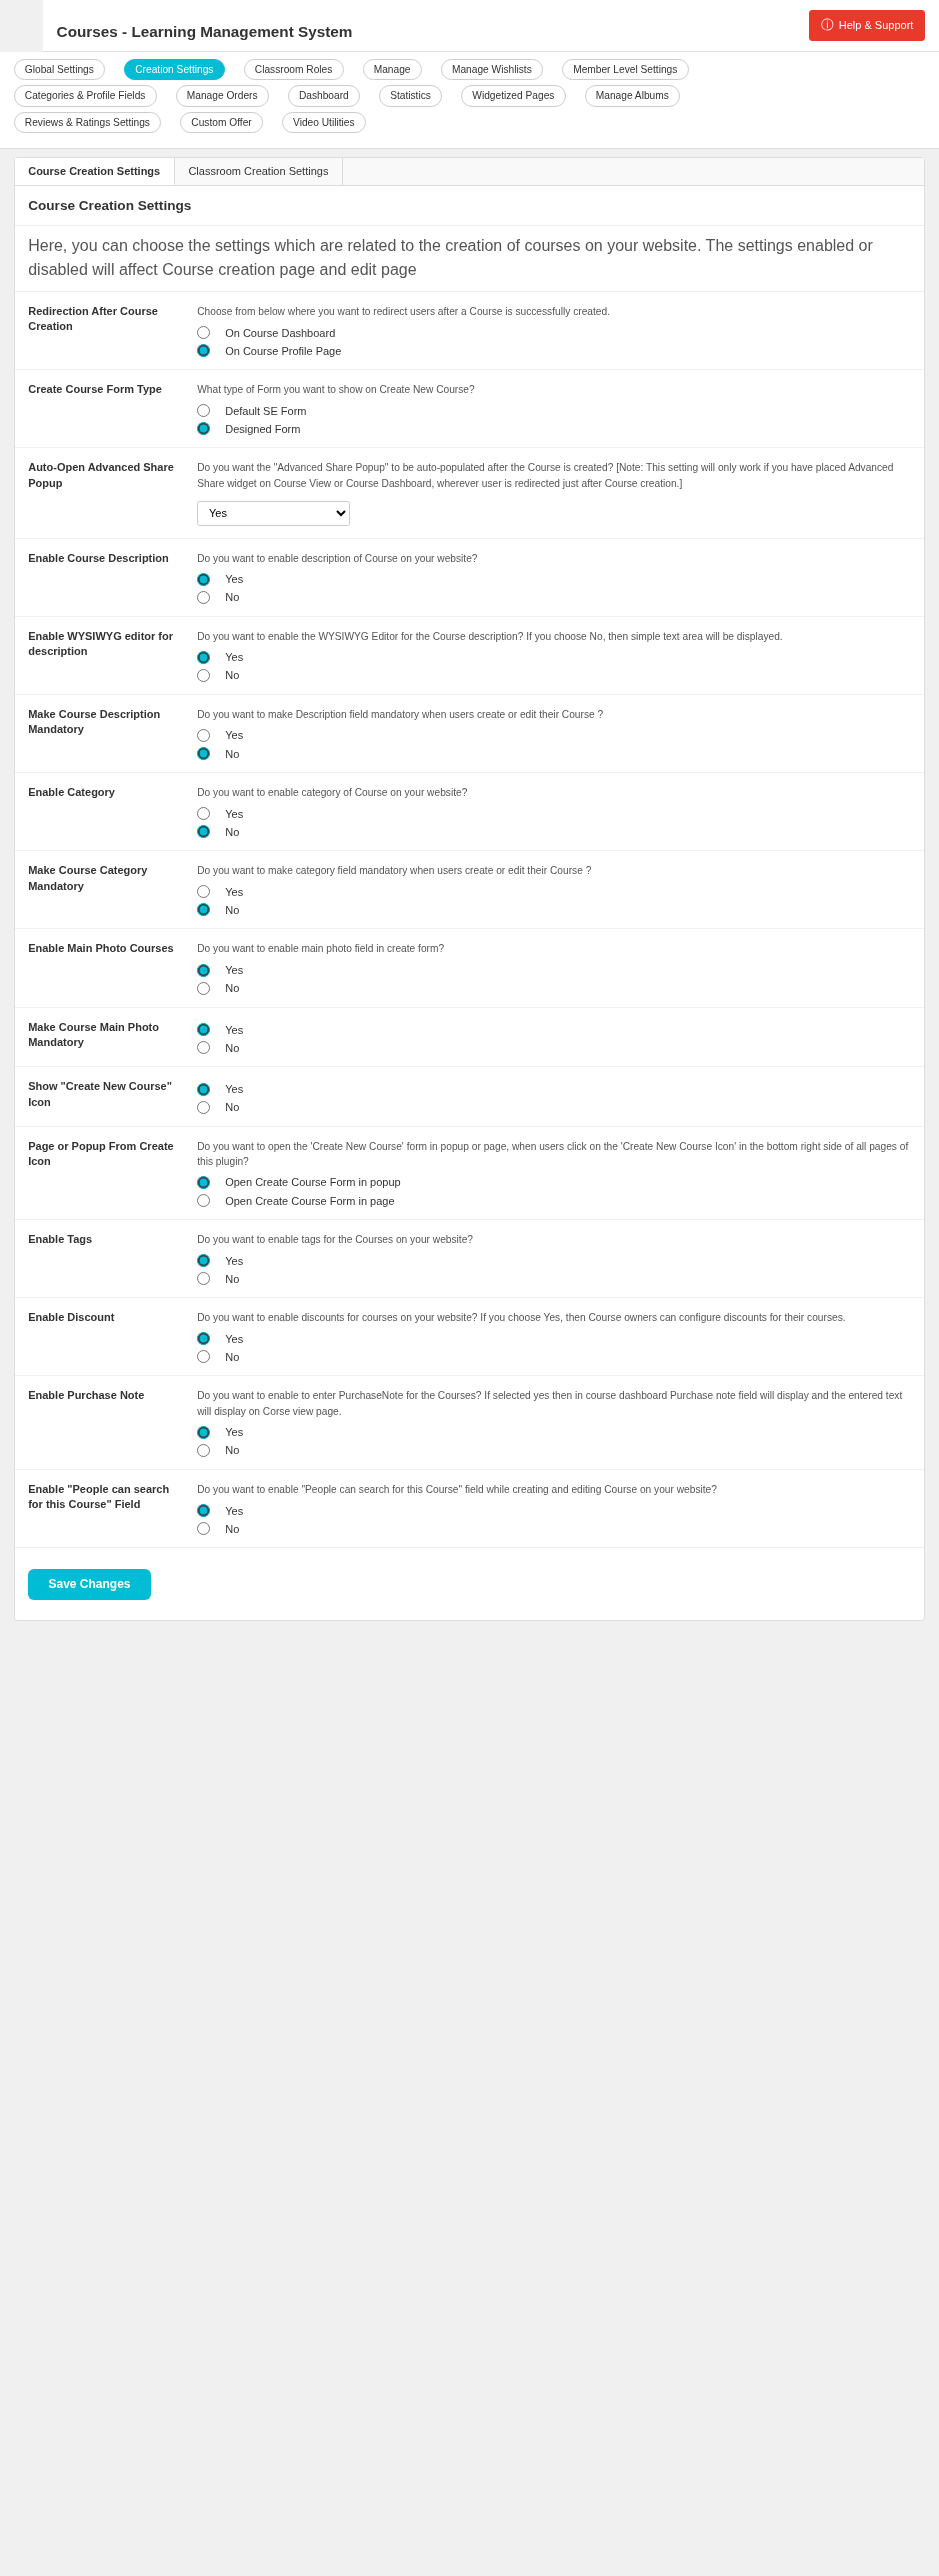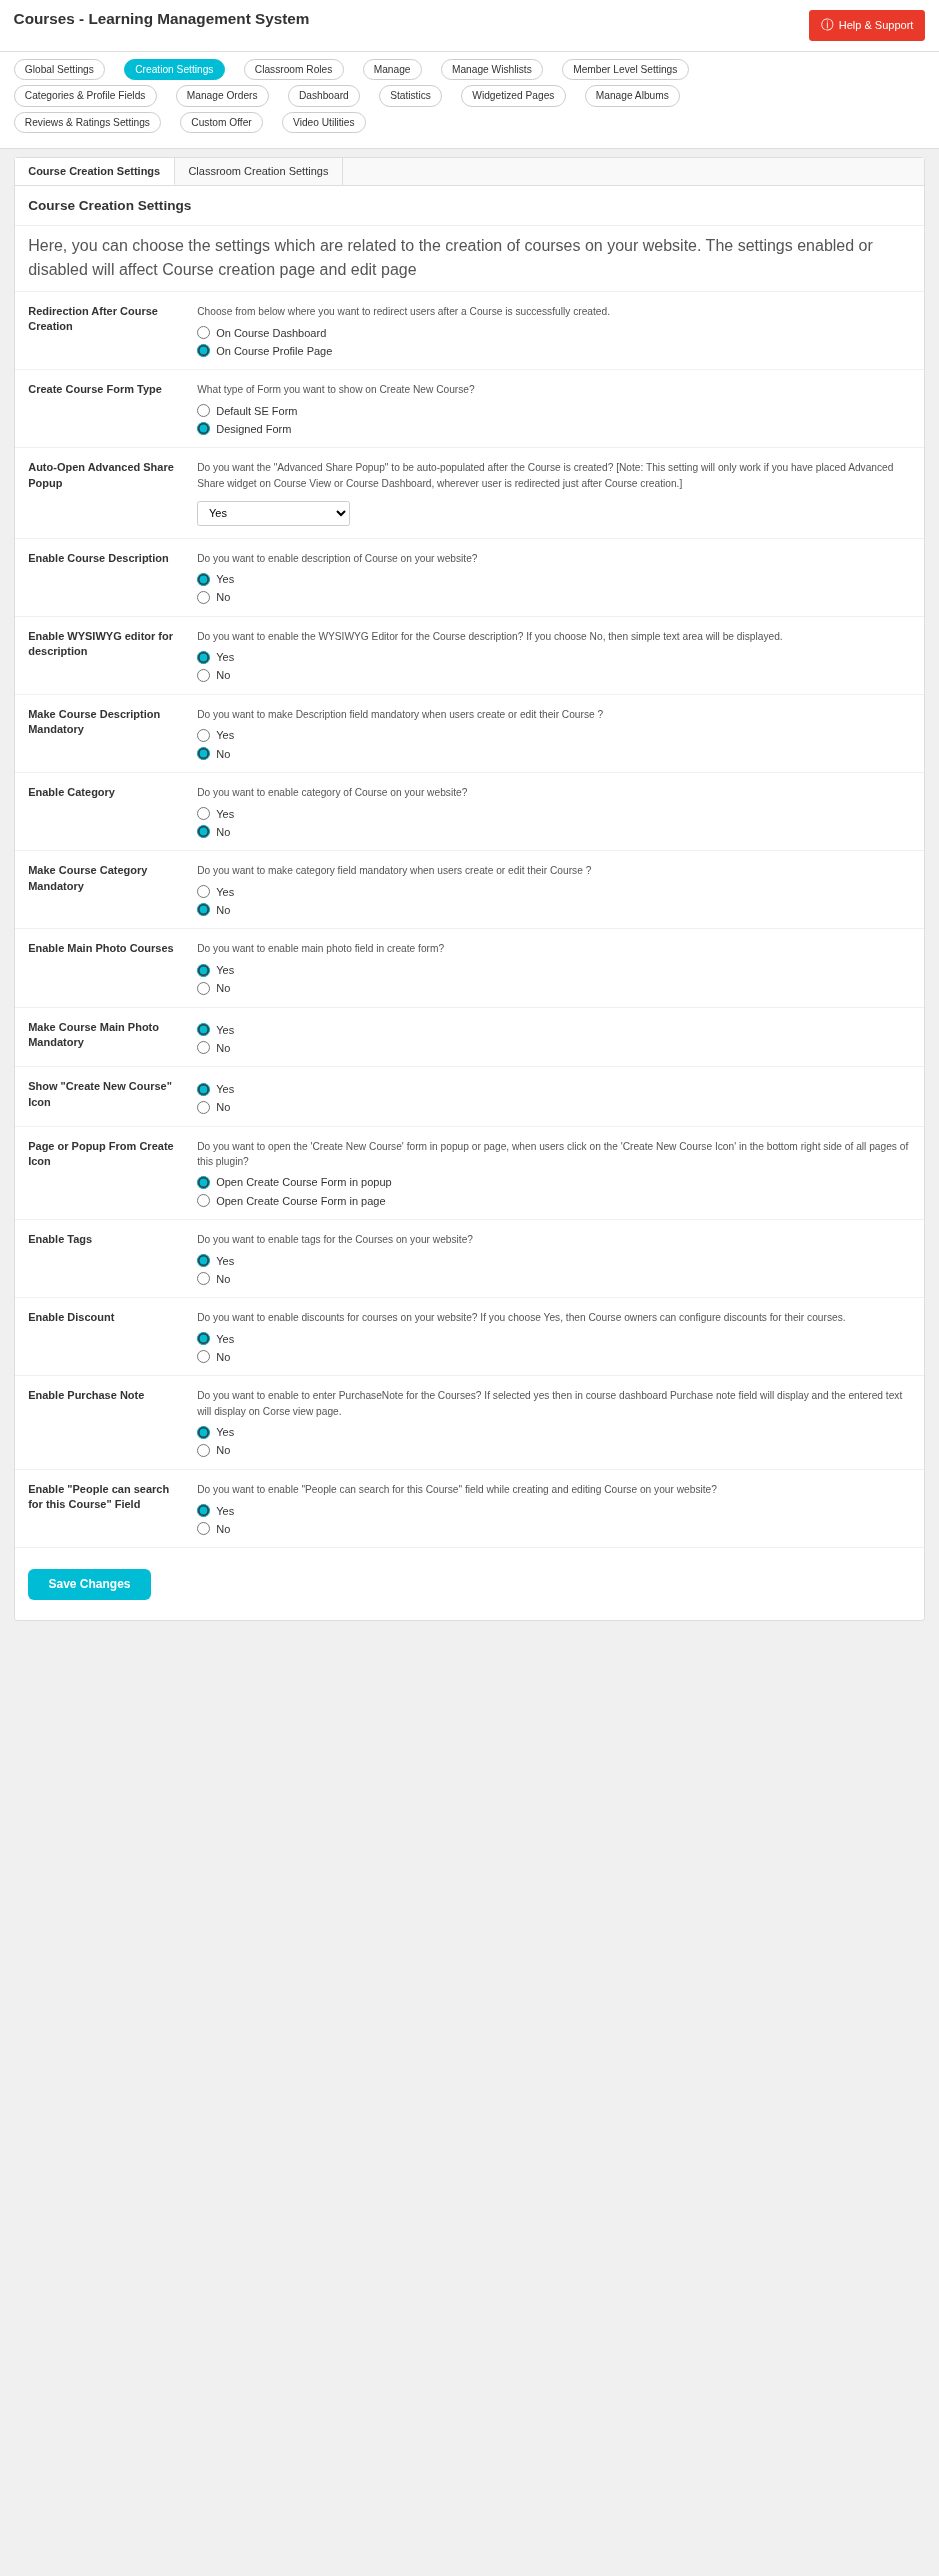--- a/index.html
+++ b/index.html
@@ -1,18 +1,18 @@
 <!DOCTYPE html>
 <html style="font-size:13.6px"><head>
   <meta charset="utf-8">
   <style>
     * { box-sizing: border-box; margin: 0; padding: 0; }
     body { font-family: Arial, sans-serif; font-size: 11px; background: #f0f0f0; color: #333; }
 
-    .header { background: #fff; padding: 10.2px 13.6px; display: flex; justify-content: space-between; align-items: flex-start; border-bottom: 0.8px solid #ddd; }
+    .header { background: #fff; padding: 10.2px 13.6px; display: flex; justify-content: space-between; align-items: flex-end; border-bottom: 0.8px solid #ddd; margin-left: 43px; }
     .header-title { font-size: 15.3px; font-weight: bold; color: #333; }
     .help-btn { background: #e8392a; color: #fff; border: none; padding: 6.8px 12px; border-radius: 3.4px; cursor: pointer; font-size: 11px; display: flex; align-items: center; gap: 5.1px; }
     .help-icon { font-size: 12.7px; }
 
     .nav-bar { background: #fff; padding: 6.8px 13.6px; border-bottom: 0.8px solid #ddd; }
     .nav-row { display: flex; flex-wrap: wrap; gap: 19px; margin-bottom: 5.1px; }
     .nav-row:last-child { margin-bottom: 8px; }
     .nav-btn { background: #fff; border: 0.8px solid #ccc; color: #333; padding: 4.2px 10.2px; border-radius: 17px; cursor: pointer; font-size: 10.2px; white-space: nowrap; }
     .nav-btn.active { background: #00bcd4; color: #fff; border-color: #00bcd4; }
 
@@ -27,21 +27,21 @@
     .section-desc { padding: 8.5px 13.6px; font-size: 16px; color: #555; line-height: 1.5; border-bottom: 0.8px solid #eee; }
 
     .settings-table { width: 100%; }
     .settings-row { display: flex; padding: 12px 13.6px; border-bottom: 0.8px solid #f0f0f0; align-items: flex-start; }
     .settings-row:last-child { border-bottom: none; }
     .settings-label { width: 169px; min-width: 169px; font-size: 11px; font-weight: bold; color: #333; padding-right: 13.6px; line-height: 1.4; }
     .settings-control { flex: 1; }
     .settings-control p { font-size: 10.2px; color: #555; margin-bottom: 6.8px; line-height: 1.5; }
 
     .radio-group { display: flex; flex-direction: column; gap: 5.1px; margin-top: 3.4px; }
-    .radio-item { display: flex; align-items: center; gap: 6px; font-size: 11px; cursor: pointer; }
+    .radio-item { display: flex; align-items: center; gap: 15px; font-size: 11px; cursor: pointer; }
     .radio-item input[type="radio"] { cursor: pointer; accent-color: #00bcd4; }
 
     .select-dropdown { padding: 4.2px 6.8px; border: 0.8px solid #ccc; border-radius: 2.5px; font-size: 11px; background: #fff; min-width: 153px; margin-top: 3.4px; }
 
     .save-btn { background: #00bcd4; color: #fff; border: none; padding: 8.5px 20.3px; border-radius: 6px; cursor: pointer; font-size: 12px; font-weight: bold; margin: 13.6px; }
 
     .save-row { padding: 6.8px 0; border-top: 0.8px solid #eee; }
   </style>
 </head>
 <body>

